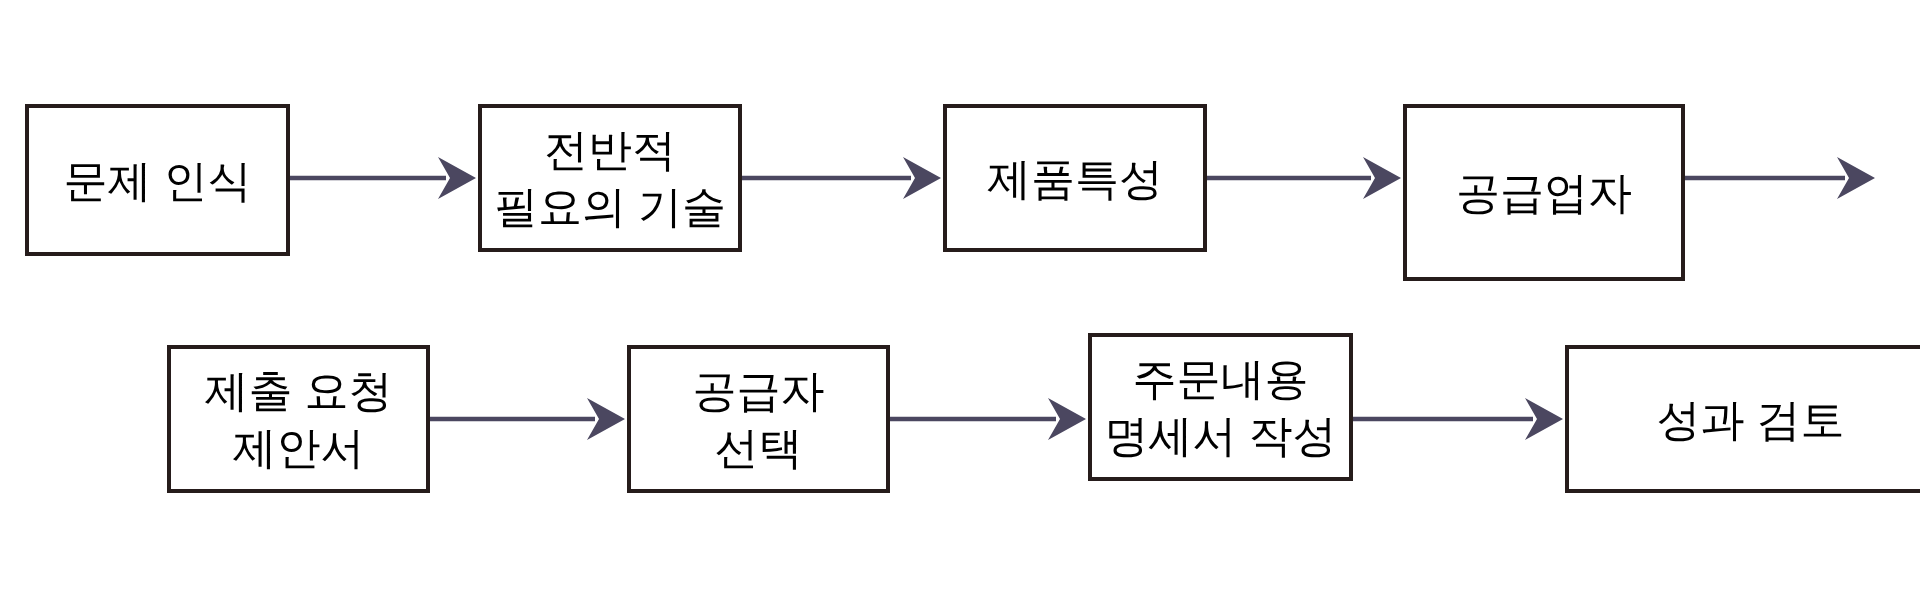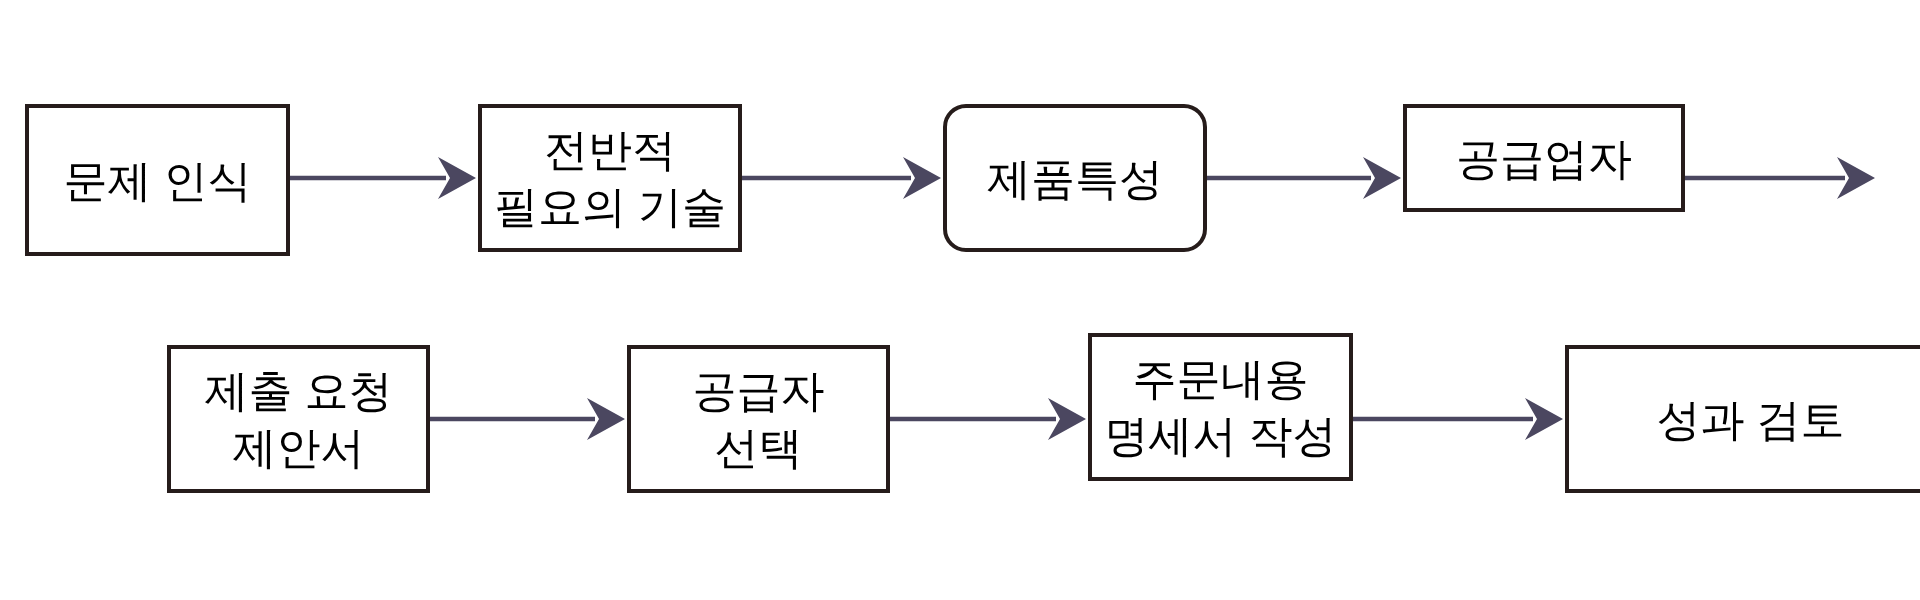--- a/index.html
+++ b/index.html
@@ -31,22 +31,22 @@
     font-size: 44px;
     font-weight: 400;
   }
   .step .line {
     display: block;
     line-height: 57px;
     white-space: nowrap;
   }
   .b1 { left: 25px;   top: 104px; width: 265px; height: 152px; }
   .b2 { left: 478px;  top: 104px; width: 264px; height: 148px; align-items: center; }
-  .b3 { left: 943px;  top: 104px; width: 264px; height: 148px; border-radius: 23px; }
-  .b4 { left: 1403px; top: 104px; width: 282px; height: 108px; gap: 16px; }
+  .b3 { left: 943px;  top: 104px; width: 264px; height: 148px; }
+  .b4 { left: 1403px; top: 104px; width: 282px; height: 177px; gap: 16px; }
   .b5 { left: 167px;  top: 345px; width: 263px; height: 148px; }
   .b6 { left: 627px;  top: 345px; width: 263px; height: 148px; }
   .b7 { left: 1088px; top: 333px; width: 265px; height: 148px; }
   .b8 { left: 1565px; top: 345px; width: 371px; height: 148px; }
   .arrow { position: absolute; display: block; }
   .arrow line    { stroke: var(--arrow); stroke-width: 4.5; }
   .arrow polygon { fill: var(--arrow); }
   .a1 { left: 290px;  top: 154px; }
   .a2 { left: 742px;  top: 154px; }
   .a3 { left: 1207px; top: 154px; }

